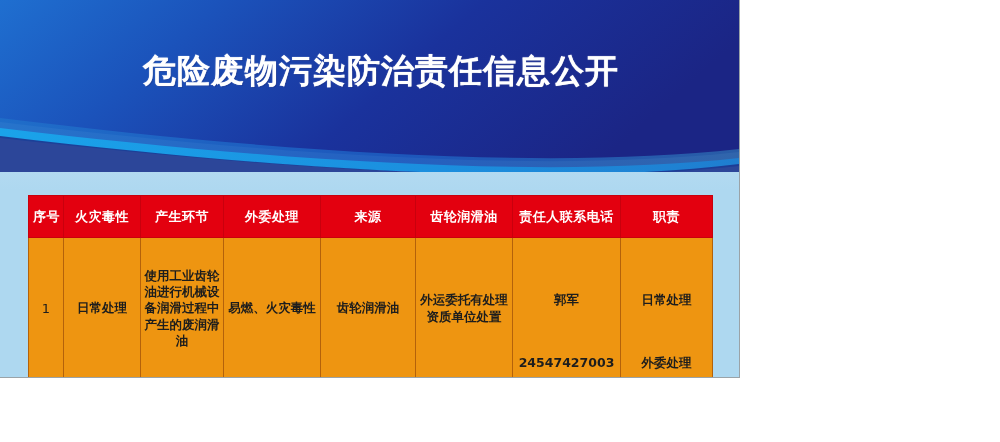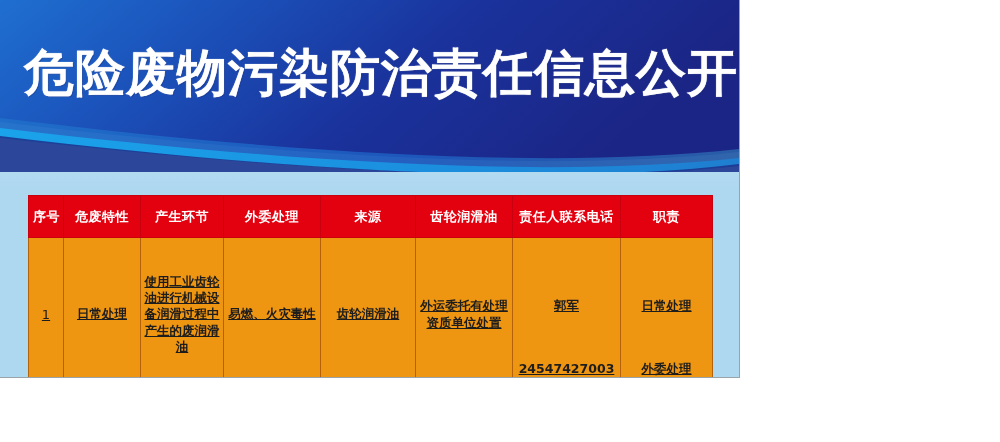--- a/index.html
+++ b/index.html
@@ -55,22 +55,22 @@
     left: 0;
     top: 0;
     width: 740px;
     height: 140px;
     display: flex;
     align-items: center;
     justify-content: center;
     pointer-events: none;
   }
   #board-title {
-    font-family: Liberation Sans, sans-serif;
-    font-size: 50px;
+    font-family: Liberation Mono, monospace;
+    font-size: 33px;
     font-weight: bold;
     color: #ffffff;
     letter-spacing: 1px;
     line-height: 1;
     white-space: nowrap;
     text-shadow:
         0 0 1px rgba(255,255,255,.9),
         1px 1px 0 rgba(12,30,110,.35);
     margin-top: 6px;
     margin-left: 22px;
@@ -103,22 +103,21 @@
     border-color: #c9000d;
     white-space: nowrap;
   }
   #waste-table tbody td {
     height: 76px;
     background: #ee9511;
     color: #1d1d1d;
     font-size: 12.5px;
     font-weight: bold;
     line-height: 1.32;
-    padding: 14px 3px;
-    text-decoration: underline;
+    padding: 8px 3px;
   }
   #waste-table tbody td.num {
     font-size: 13px;
     font-weight: normal;
   }
   #waste-table tbody td.narrow {
     line-height: 1.3;
   }
   .cell-lines span { display: block; margin-top: 46px; }
 
@@ -192,21 +191,21 @@
         <col class="c3">
         <col class="c4">
       <col class="c5">
         <col class="c6">
         <col class="c7">
         <col class="c8">
     </colgroup>
     <thead>
       <tr>
         <th>序号</th>
-        <th>危废特性</th>
+        <th>火灾毒性</th>
         <th>产生环节</th>
         <th>外委处理</th>
         <th>来源</th>
         <th>齿轮润滑油</th>
         <th>责任人联系电话</th>
         <th>职责</th>
       </tr>
     </thead>
     <tbody>
       <tr>

